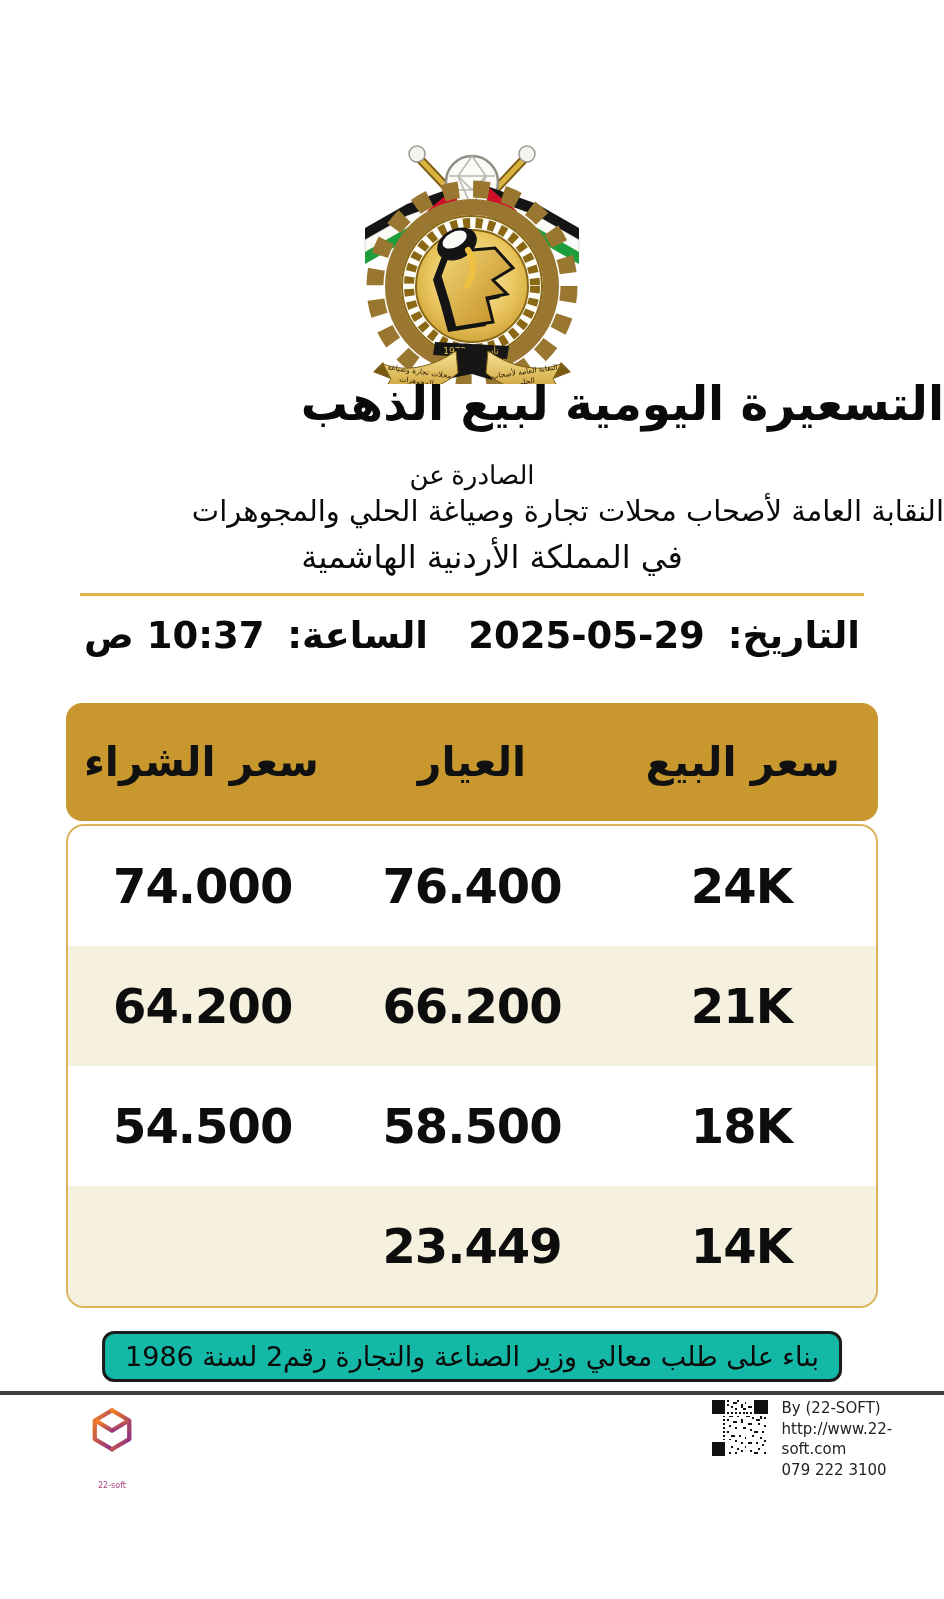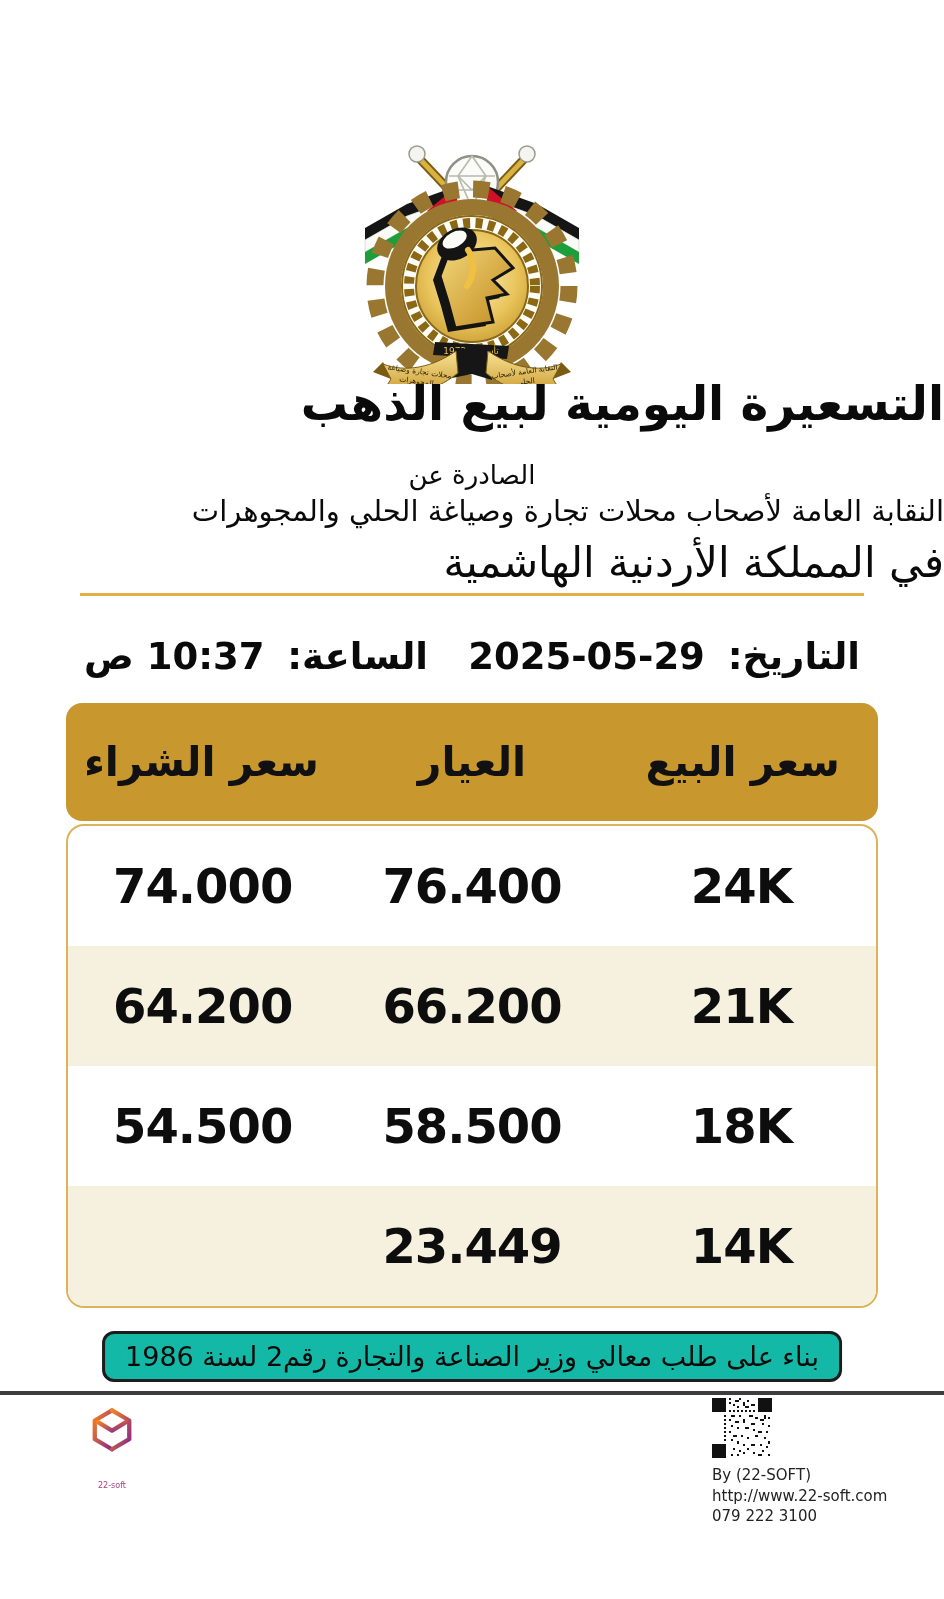--- a/index.html
+++ b/index.html
@@ -8,31 +8,31 @@
     background:#ffffff; overflow:hidden;
     font-family:"DejaVu Sans", sans-serif; color:#0a0a0a;
   }
   
   .emblem{position:absolute; left:337px; top:136px; width:270px; height:248px;}
   
   .doc-title{
     position:absolute; top:376px; left:0; right:0; text-align:right;
     direction:rtl; font-size:47px; font-weight:700; letter-spacing:-1px;
   }
-  .issued-by{position:absolute; top:460px; left:0; right:0; text-align:center; direction:rtl; font-size:26px;}
+  .issued-by{position:absolute; top:460px; left:0; right:0; text-align:center; direction:rtl; font-size:26px;font-family:Liberation Serif, serif;}
   .org-line{position:absolute; top:494px; left:0; right:0; text-align:right; direction:rtl; font-size:29px;}
-  .country-line{position:absolute; top:538px; left:0; right:0; text-align:right; direction:rtl; font-size:42px;margin-left:40px;}
+  .country-line{position:absolute; top:538px; left:0; right:0; text-align:center; direction:rtl; font-size:32px;margin-left:40px;}
   .gold-rule{position:absolute; top:593px; left:80px; width:784px; height:3px; background:#E2AF48;}
   
   .meta-row{
     position:absolute; top:614px; left:84px; right:84px; direction:rtl;
     display:flex; justify-content:space-between; align-items:baseline;
     font-size:37px; font-weight:700;
   }
-  .meta-item{white-space:nowrap;margin-top:21px;}
+  .meta-item{white-space:nowrap;}
   .meta-item .val{margin-right:10px;}
   
   .tbl-header{
     position:absolute; top:703px; left:66px; width:812px; height:118px;
     background:#C8982E; border-radius:16px;
     display:grid; grid-template-columns:1fr 1fr 1fr; direction:rtl;
     align-items:center; text-align:center;
     font-size:41px; font-weight:700; color:#111;
   }
   .tbl-body{
@@ -50,21 +50,21 @@
   
   .note-box{
     position:absolute; top:1331px; left:50%; transform:translateX(-50%);
     border:3px solid #1c1c1c; border-radius:12px; padding:7px 20px;
     direction:rtl; font-size:27px; white-space:nowrap; background:#14b8a6;
   }
   
   .footer-divider{position:absolute; top:1391px; left:0; width:944px; height:4px; background:#3D3D3D;}
   .vendor-left{position:absolute; left:80px; top:1404px; width:64px; text-align:center;}
   .vendor-left .logo-caption{font-size:8px; color:#A8427F; margin-top:17px;}
-  .vendor-right{position:absolute; left:712px; top:1398px; display:flex; gap:7px; align-items:flex-start;flex-direction:column;}
+  .vendor-right{position:absolute; left:712px; top:1398px; display:flex; gap:14px; align-items:flex-start;}
   .vendor-text{font-size:15px; line-height:1.38; color:#222; direction:ltr; text-align:left;}
   .qr{width:60px; height:60px;}
 </style>
 </head>
 <body>
 
 <div id="page">
 
   <svg class="emblem" viewBox="0 0 270 248" xmlns="http://www.w3.org/2000/svg">
     <defs>

